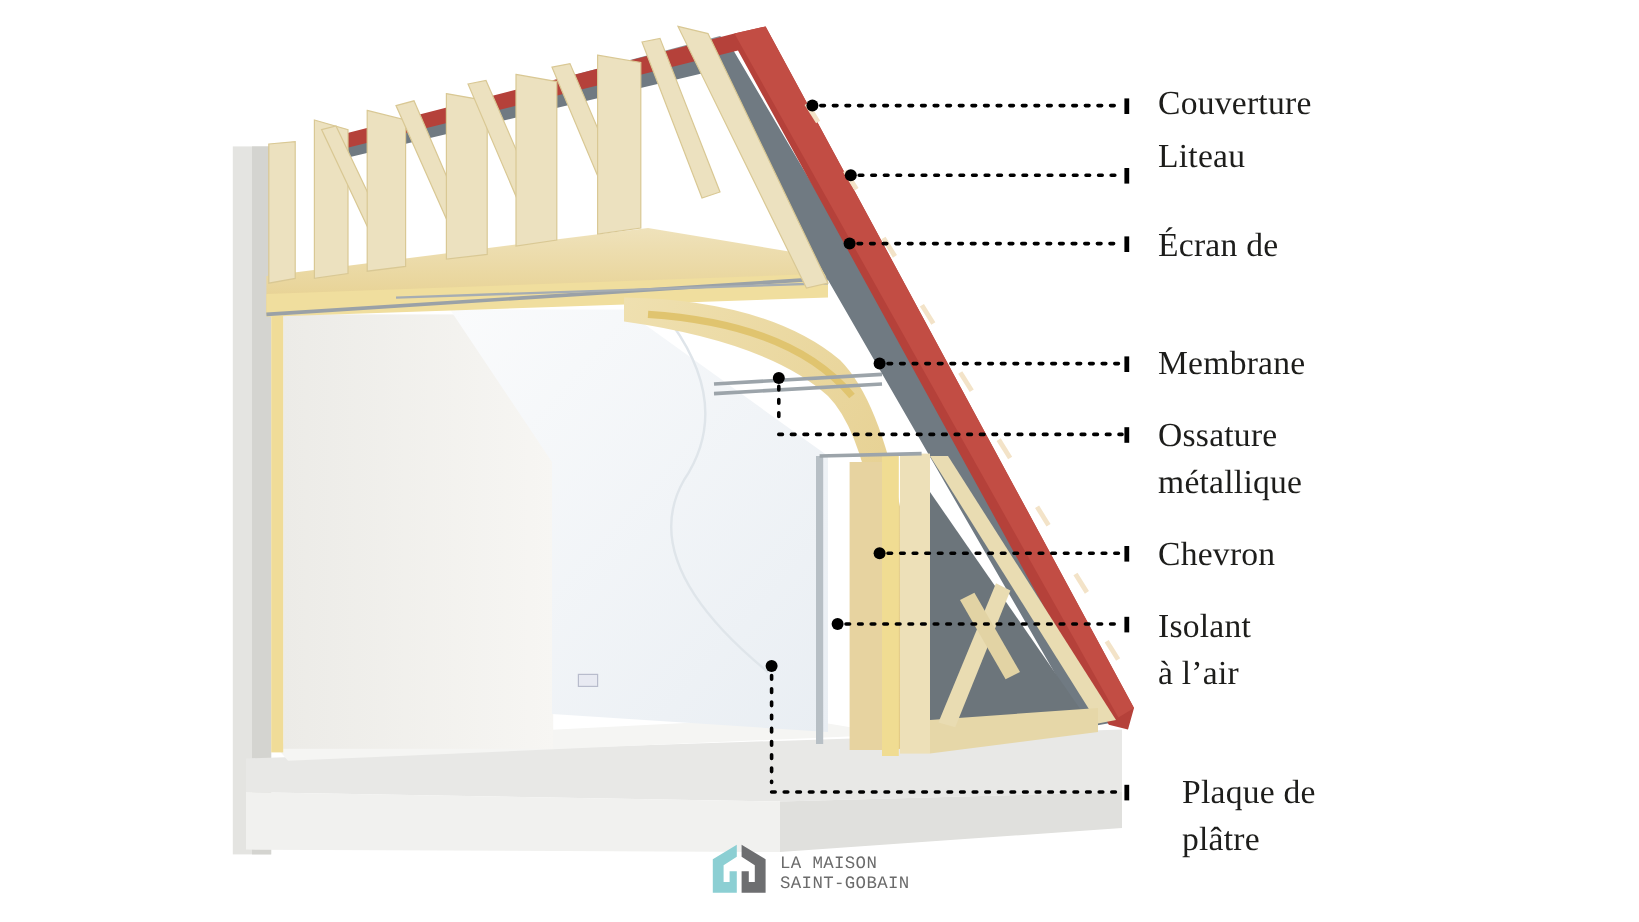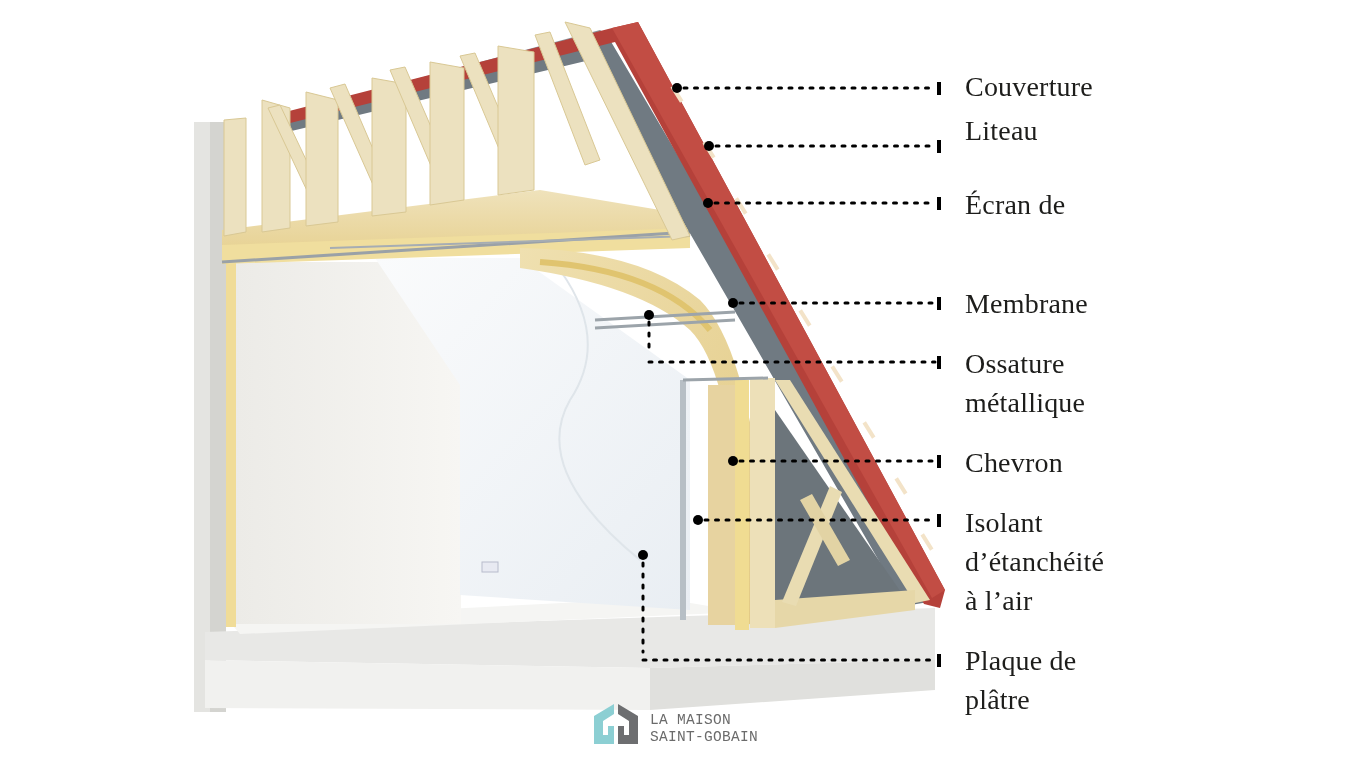--- a/index.html
+++ b/index.html
@@ -192,24 +192,23 @@
   </div>
   <div class="label" style="top:344px;">
     <div>Ossature</div>
     <div>métallique</div>
   </div>
   <div class="label" style="top:443px;">
     <div>Chevron</div>
   </div>
   <div class="label" style="top:503px;">
     <div>Isolant</div>
-    <div>d’étanchéité</div>
     <div>à l’air</div>
   </div>
-  <div class="label" style="top:641px;">
+  <div class="label" style="top:641px;margin-left:20px;">
     <div>Plaque de</div>
     <div>plâtre</div>
   </div>
 
   <div class="logo">
     <svg width="50" height="44" viewBox="0 0 50 44" style="position:absolute;left:0;top:0;">
       <polygon points="2,14 22,2 22,12 11,19 11,33 16,33 16,24 22,24 22,42 2,42" fill="#8ccfd3"></polygon>
       <polygon points="26,2 46,14 46,42 26,42 26,24 32,24 32,33 37,33 37,19 26,12" fill="#6d6e70"></polygon>
     </svg>
     <div class="logo-text">

